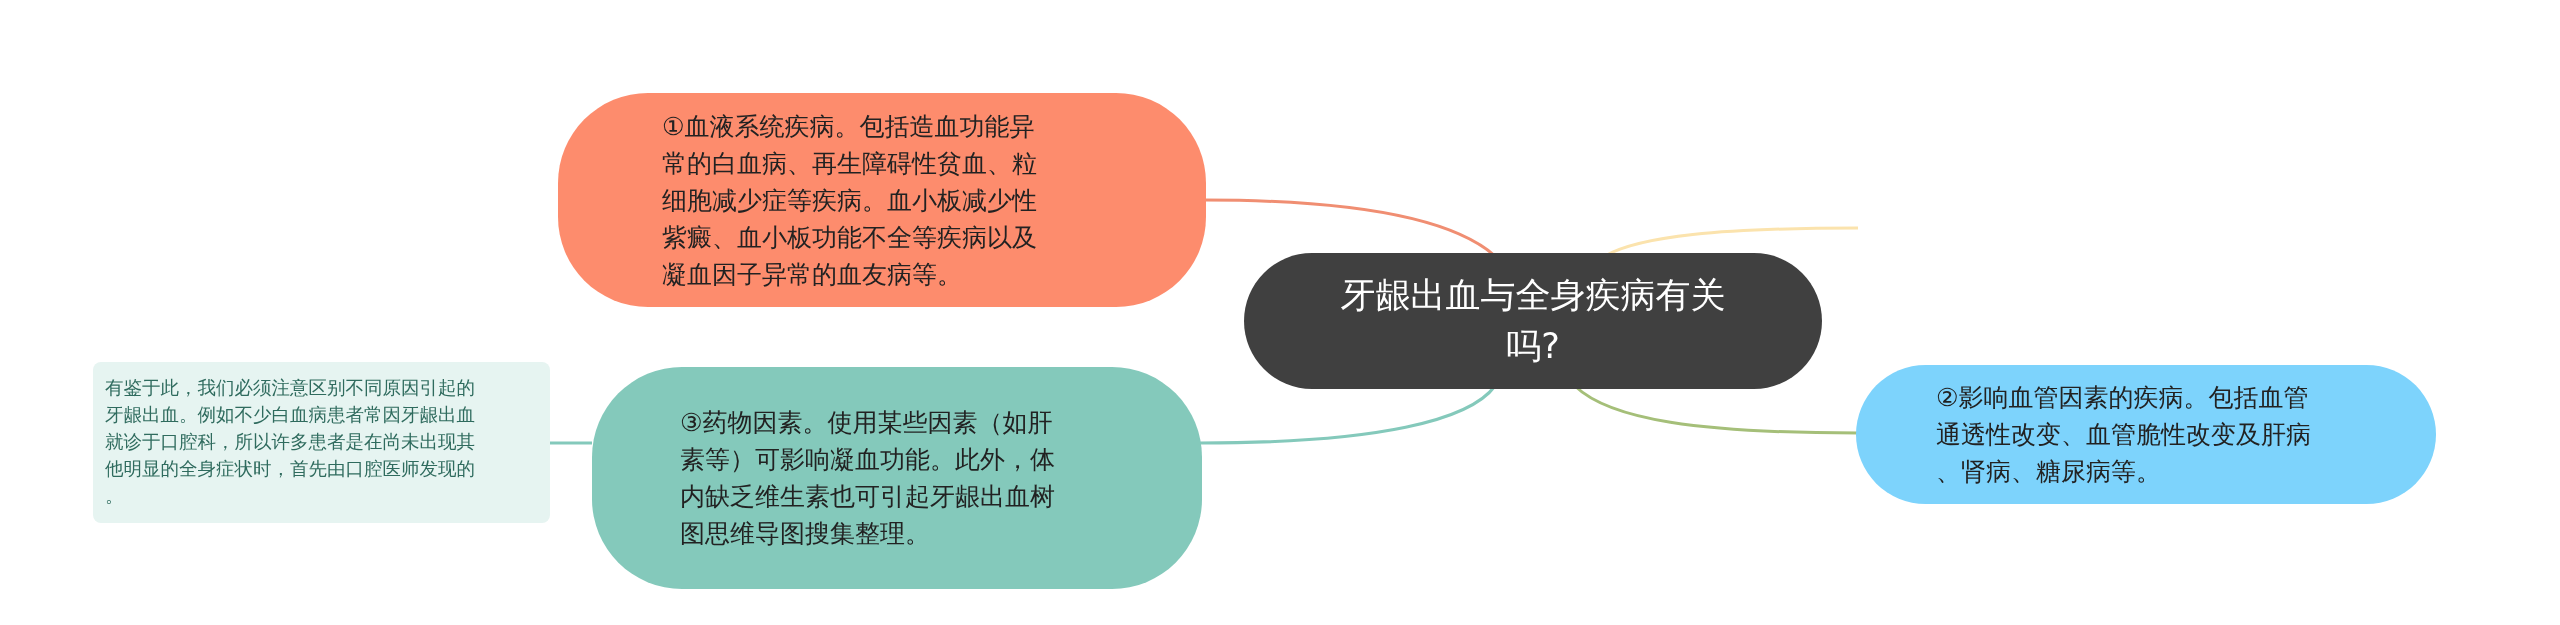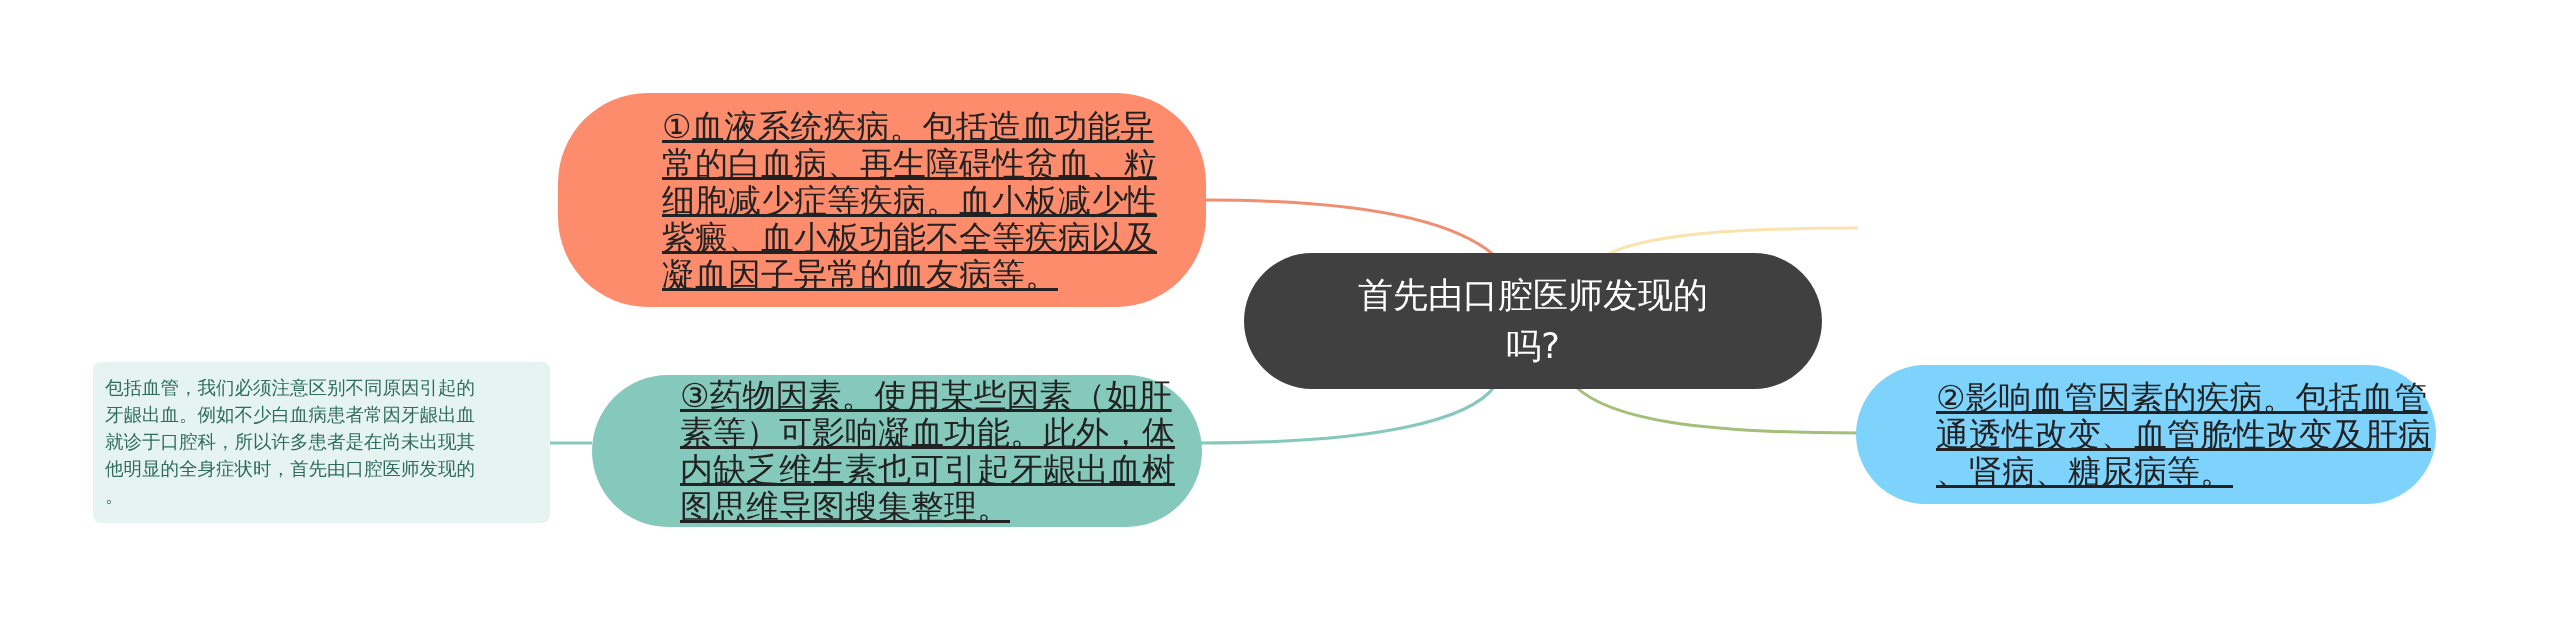--- a/index.html
+++ b/index.html
@@ -5,21 +5,21 @@
   html, body { margin: 0; padding: 0; background: #ffffff; }
   body { width: 2560px; height: 625px; position: relative; overflow: hidden;
          font-family: "DejaVu Sans", "Liberation Sans", sans-serif; }
   #canvas { position: absolute; left: 0; top: 0; width: 2560px; height: 625px; }
   svg.links { position: absolute; left: 0; top: 0; width: 2560px; height: 625px; }
   .node { position: absolute; box-sizing: border-box; display: flex; align-items: center; }
   .node .txt { display: block; white-space: pre-line; }
   .pill { border-radius: 90px; }
   .center { border-radius: 70px; justify-content: center; text-align: center; }
   .center .txt { color: #ffffff; font-size: 35px; line-height: 51px; }
-  .branch .txt { color: #222222; font-size: 33px; line-height: 37px; text-decoration: underline; }
+  .branch .txt { color: #222222; font-size: 25px; line-height: 37px; }
   .note { border-radius: 8px; align-items: flex-start; }
   .note .txt { font-size: 18.5px; line-height: 27px; }
 </style>
 </head>
 <body>
 
 <div id="canvas">
 
   <svg class="links" viewBox="0 0 2560 625">
     <path d="M1204,200 C1380,200 1460,225 1495,256" fill="none" stroke="#f08e72" stroke-width="3"></path>
@@ -31,39 +31,39 @@
 
   <div class="node pill branch" style="left:558px; top:93px; width:648px; height:214px; background:#fd8c6d; padding-left:104px;">
     <span class="txt">①血液系统疾病。包括造血功能异
 常的白血病、再生障碍性贫血、粒
 细胞减少症等疾病。血小板减少性
 紫癜、血小板功能不全等疾病以及
 凝血因子异常的血友病等。</span>
   </div>
 
   <div class="node center" style="left:1244px; top:253px; width:578px; height:136px; background:#404040;">
-    <span class="txt">首先由口腔医师发现的
+    <span class="txt">牙龈出血与全身疾病有关
 吗?</span>
   </div>
 
 
-  <div class="node pill branch" style="left:592px; top:375px; width:610px; height:152px; background:#84c9bb; padding-left:88px;">
+  <div class="node pill branch" style="left:592px; top:367px; width:610px; height:222px; background:#84c9bb; padding-left:88px;">
     <span class="txt">③药物因素。使用某些因素（如肝
 素等）可影响凝血功能。此外，体
 内缺乏维生素也可引起牙龈出血树
 图思维导图搜集整理。</span>
   </div>
 
   <div class="node pill branch" style="left:1856px; top:365px; width:580px; height:139px; background:#7dd3fc; padding-left:80px;">
     <span class="txt">②影响血管因素的疾病。包括血管
 通透性改变、血管脆性改变及肝病
 、肾病、糖尿病等。</span>
   </div>
 
   <div class="node note" style="left:93px; top:362px; width:457px; height:161px; background:#e6f4f1; padding:12px 0 0 12px;">
-    <span class="txt" style="color:#2f6b5e;">包括血管，我们必须注意区别不同原因引起的
+    <span class="txt" style="color:#2f6b5e;">有鉴于此，我们必须注意区别不同原因引起的
 牙龈出血。例如不少白血病患者常因牙龈出血
 就诊于口腔科，所以许多患者是在尚未出现其
 他明显的全身症状时，首先由口腔医师发现的
 。</span>
   </div>
 
 </div>
 
 </body></html>

